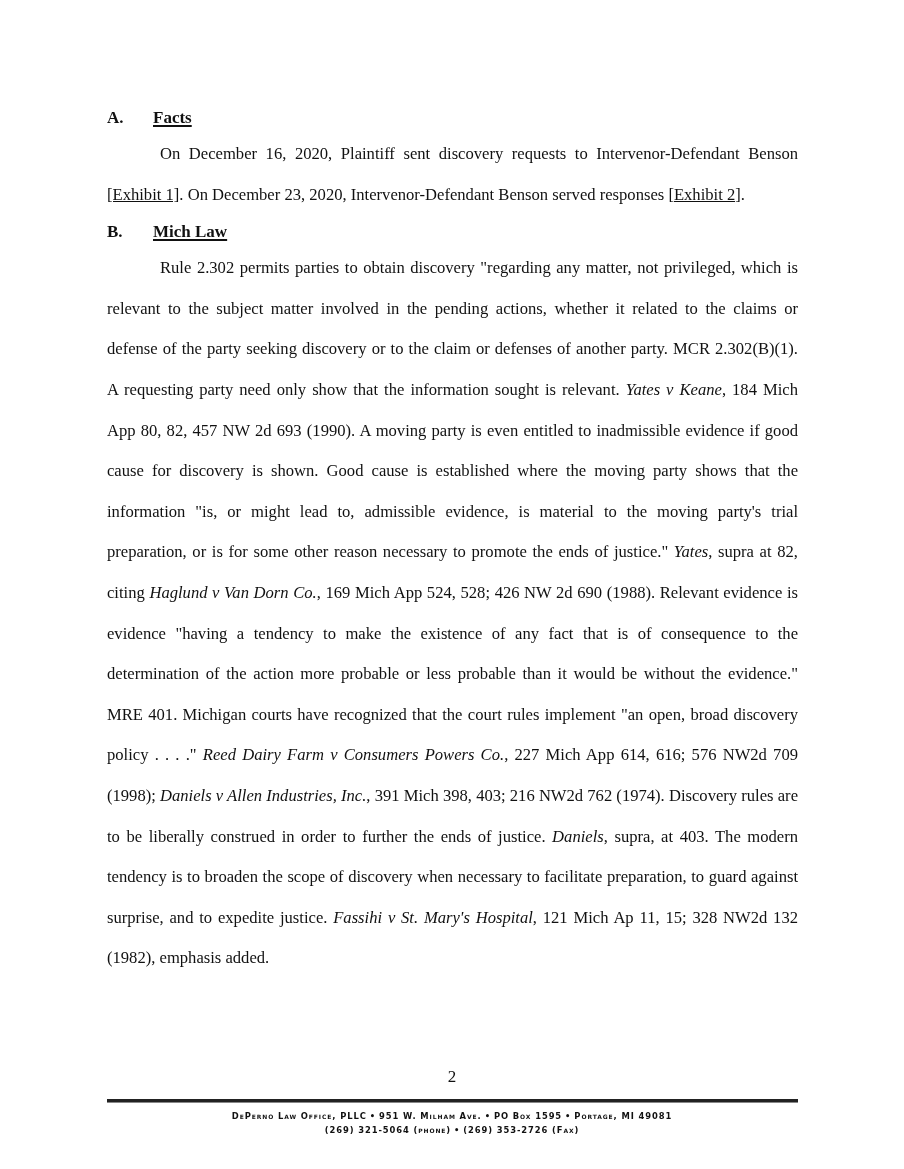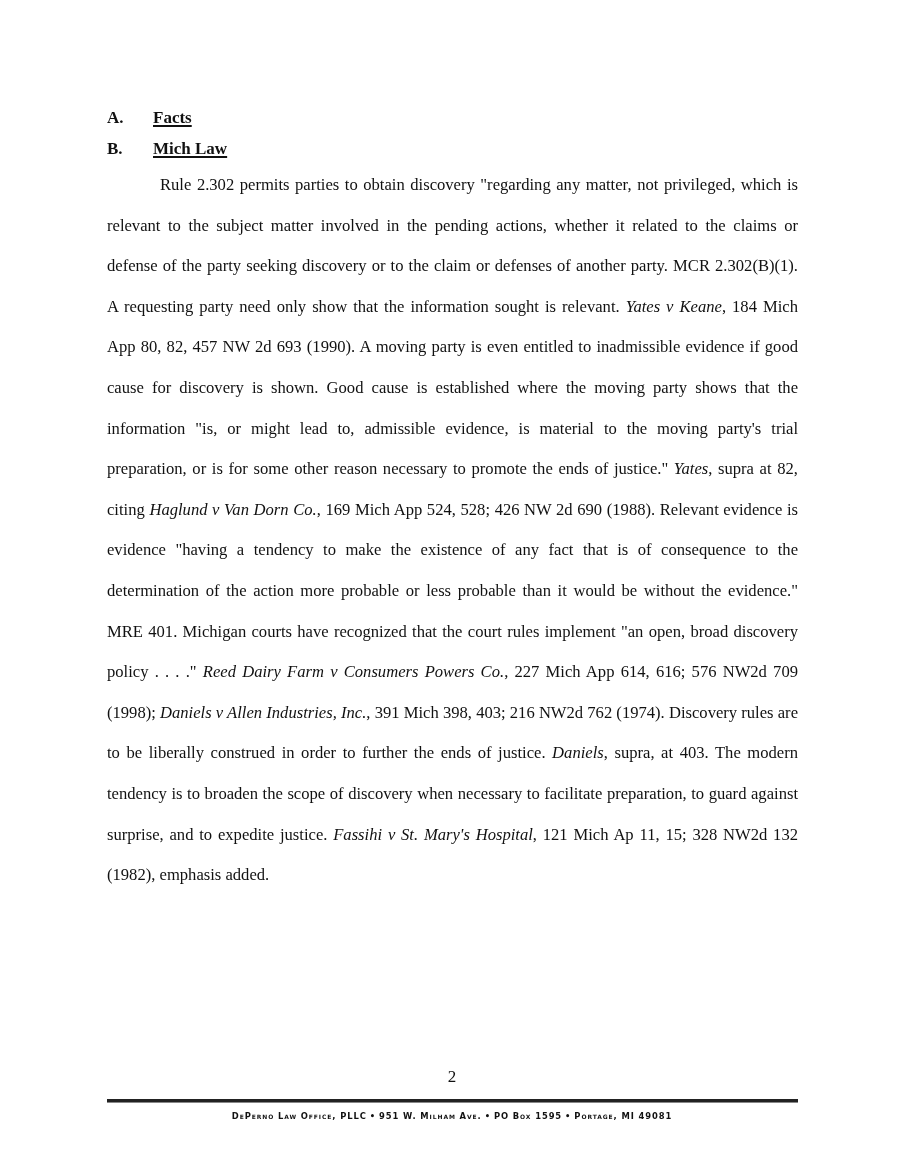--- a/index.html
+++ b/index.html
@@ -96,31 +96,35 @@
 </head>
 <body>
 
 <div class="page">
 
   <div class="heading">
     <span class="letter">A.</span>
     <span class="title">Facts</span>
   </div>
 
+  <p class="para facts-para"><span>On December 16, 2020, Plaintiff sent discovery requests to Intervenor-Defendant Benson </span><span class="u">[Exhibit 1]</span><span>. On December 23, 2020, Intervenor-Defendant Benson served responses </span><span class="u">[Exhibit 2]</span><span>.</span></p>
 
   <div class="heading caselaw-heading">
     <span class="letter">B.</span>
     <span class="title">Mich Law</span>
   </div>
 
   <p class="para caselaw-para"><span>Rule 2.302 permits parties to obtain discovery "regarding any matter, not privileged, which is relevant to the subject matter involved in the pending actions, whether it related to the claims or defense of the party seeking discovery or to the claim or defenses of another party. MCR 2.302(B)(1). A requesting party need only show that the information sought is relevant. </span><i>Yates v Keane</i><span>, 184 Mich App 80, 82, 457 NW 2d 693 (1990). A moving party is even entitled to inadmissible evidence if good cause for discovery is shown. Good cause is established where the moving party shows that the information "is, or might lead to, admissible evidence, is material to the moving party's trial preparation, or is for some other reason necessary to promote the ends of justice." </span><i>Yates</i><span>, supra at 82, citing </span><i>Haglund v Van Dorn Co.</i><span>, 169 Mich App 524, 528; 426 NW 2d 690 (1988). Relevant evidence is evidence "having a tendency to make the existence of any fact that is of consequence to the determination of the action more probable or less probable than it would be without the evidence." MRE 401. Michigan courts have recognized that the court rules implement "an open, broad discovery policy . . . ." </span><i>Reed Dairy Farm v Consumers Powers Co.</i><span>, 227 Mich App 614, 616; 576 NW2d 709 (1998); </span><i>Daniels v Allen Industries, Inc.</i><span>, 391 Mich 398, 403; 216 NW2d 762 (1974). Discovery rules are to be liberally construed in order to further the ends of justice. </span><i>Daniels</i><span>, supra, at 403. The modern tendency is to broaden the scope of discovery when necessary to </span><b>facilitate preparation</b><span>, to guard against surprise, and to expedite justice. </span><i>Fassihi v St. Mary's Hospital</i><span>, 121 Mich Ap 11, 15; 328 NW2d 132 (1982), emphasis added.</span></p>
 
 </div>
 
 <div class="page-number">2</div>
 
 <div class="footer-rule"></div>
 
 <div class="footer">
   <span class="line">
     <span>DePerno Law Office, PLLC</span><span class="sep">•</span><span>951 W. Milham Ave.</span><span class="sep">•</span><span>PO Box 1595</span><span class="sep">•</span><span>Portage, MI 49081</span>
   </span>
+  <span class="line">
+    <span>(269) 321-5064 (phone)</span><span class="sep">•</span><span>(269) 353-2726 (Fax)</span>
+  </span>
 </div>
 
 </body></html>

